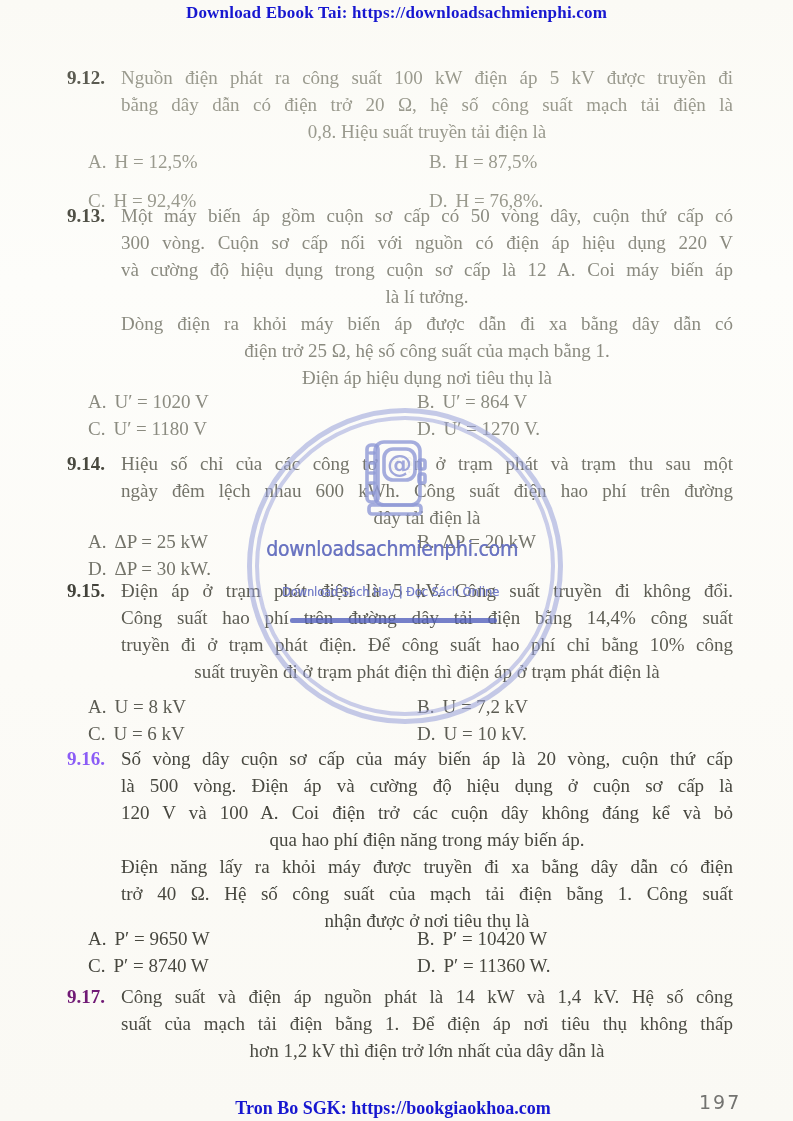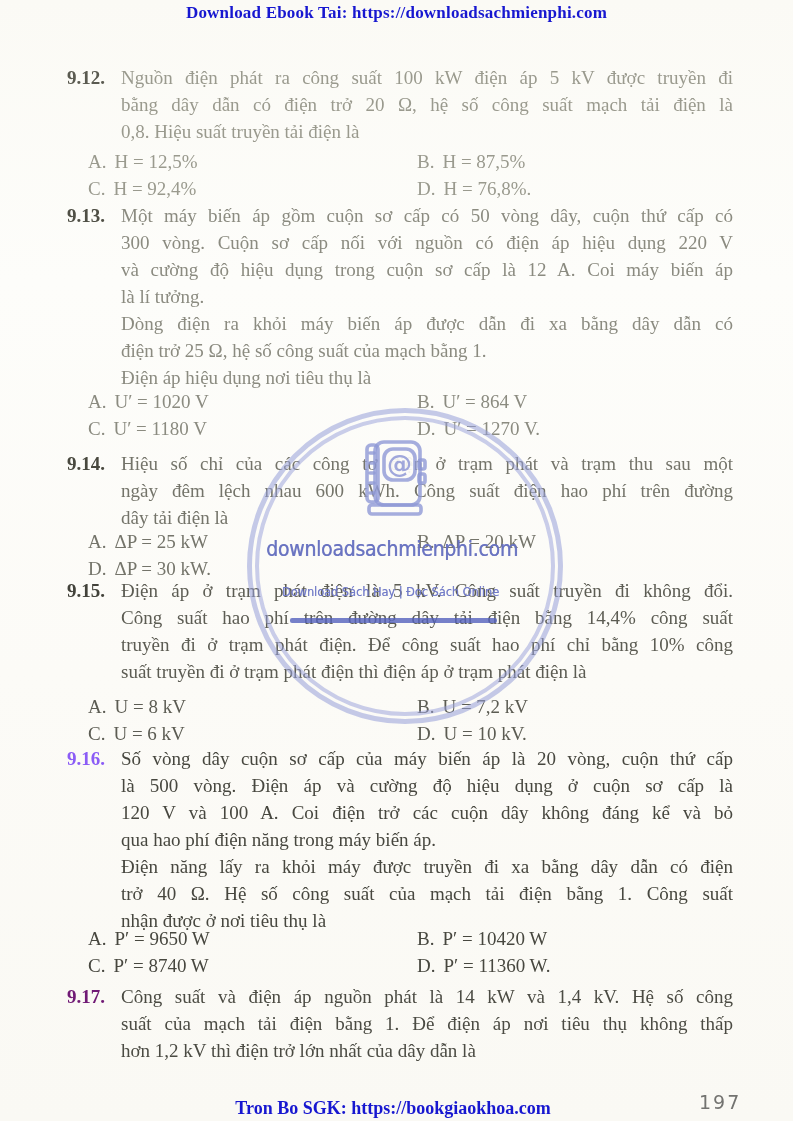--- a/index.html
+++ b/index.html
@@ -11,21 +11,21 @@
           font-size:17px;font-weight:bold;color:#1717d0;letter-spacing:.2px;}
   .footer{position:absolute;top:1098px;left:0;width:786px;text-align:center;
           font-size:18px;font-weight:bold;color:#1717d0;}
   .pagenum{position:absolute;left:699px;top:1091px;font-family:"DejaVu Sans",sans-serif;
            font-size:19px;color:#737370;letter-spacing:2px;}
   
   .q{position:absolute;left:0;width:793px;}
   .qnum{position:absolute;left:67px;top:0;font-weight:bold;font-size:19px;line-height:27px;}
   .qbody{margin:0 60px 0 121px;font-size:19px;line-height:27px;}
   .line{height:27px;text-align:justify;text-align-last:justify;}
-  .line.last{text-align:left;text-align-last:auto;}
+  .line.last{text-align:center;text-align-last:auto;}
   .opts{margin:0 40px 0 88px;display:grid;grid-template-columns:329px auto;
         font-size:19px;line-height:27px;}
   .opt{white-space:nowrap;height:27px;}
   .olabel{display:inline-block;margin-right:8px;}
   
   .wm{position:absolute;pointer-events:none;}
   .wm-ring{left:247px;top:408px;width:306px;height:306px;border-radius:50%;
            border:5px solid rgba(150,158,217,.55);}
   .wm-ring::after{content:"";position:absolute;inset:3px;border-radius:50%;
            border:4px solid rgba(150,158,217,.5);}
@@ -49,21 +49,21 @@
   <main id="questions">
       <div class="q" style="top: 64px;">
         <div class="qnum" style="color: rgb(90, 90, 80);">9.12.</div>
         <div class="qbody" style="color: rgb(154, 154, 142);">
           <div>
             <div class="line">Nguồn điện phát ra công suất 100 kW điện áp 5 kV được truyền đi</div>
             <div class="line">bằng dây dẫn có điện trở 20 Ω, hệ số công suất mạch tải điện là</div>
             <div class="line last">0,8. Hiệu suất truyền tải điện là</div>
           </div>
         </div>
-        <div class="opts" style="color: rgb(154, 154, 142); margin-top: 3px;">
+        <div class="opts" style="color: rgb(154, 154, 142); margin-top: 3px; gap: 12px;">
           <div class="opt"><span class="olabel">A.</span><span>H = 12,5%</span></div>
           <div class="opt"><span class="olabel">B.</span><span>H = 87,5%</span></div>
           <div class="opt"><span class="olabel">C.</span><span>H = 92,4%</span></div>
           <div class="opt"><span class="olabel">D.</span><span>H = 76,8%.</span></div>
         </div>
       </div>
       <div class="q" style="top: 202px;">
         <div class="qnum" style="color: rgb(79, 79, 69);">9.13.</div>
         <div class="qbody" style="color: rgb(139, 139, 128);">
           <div>

